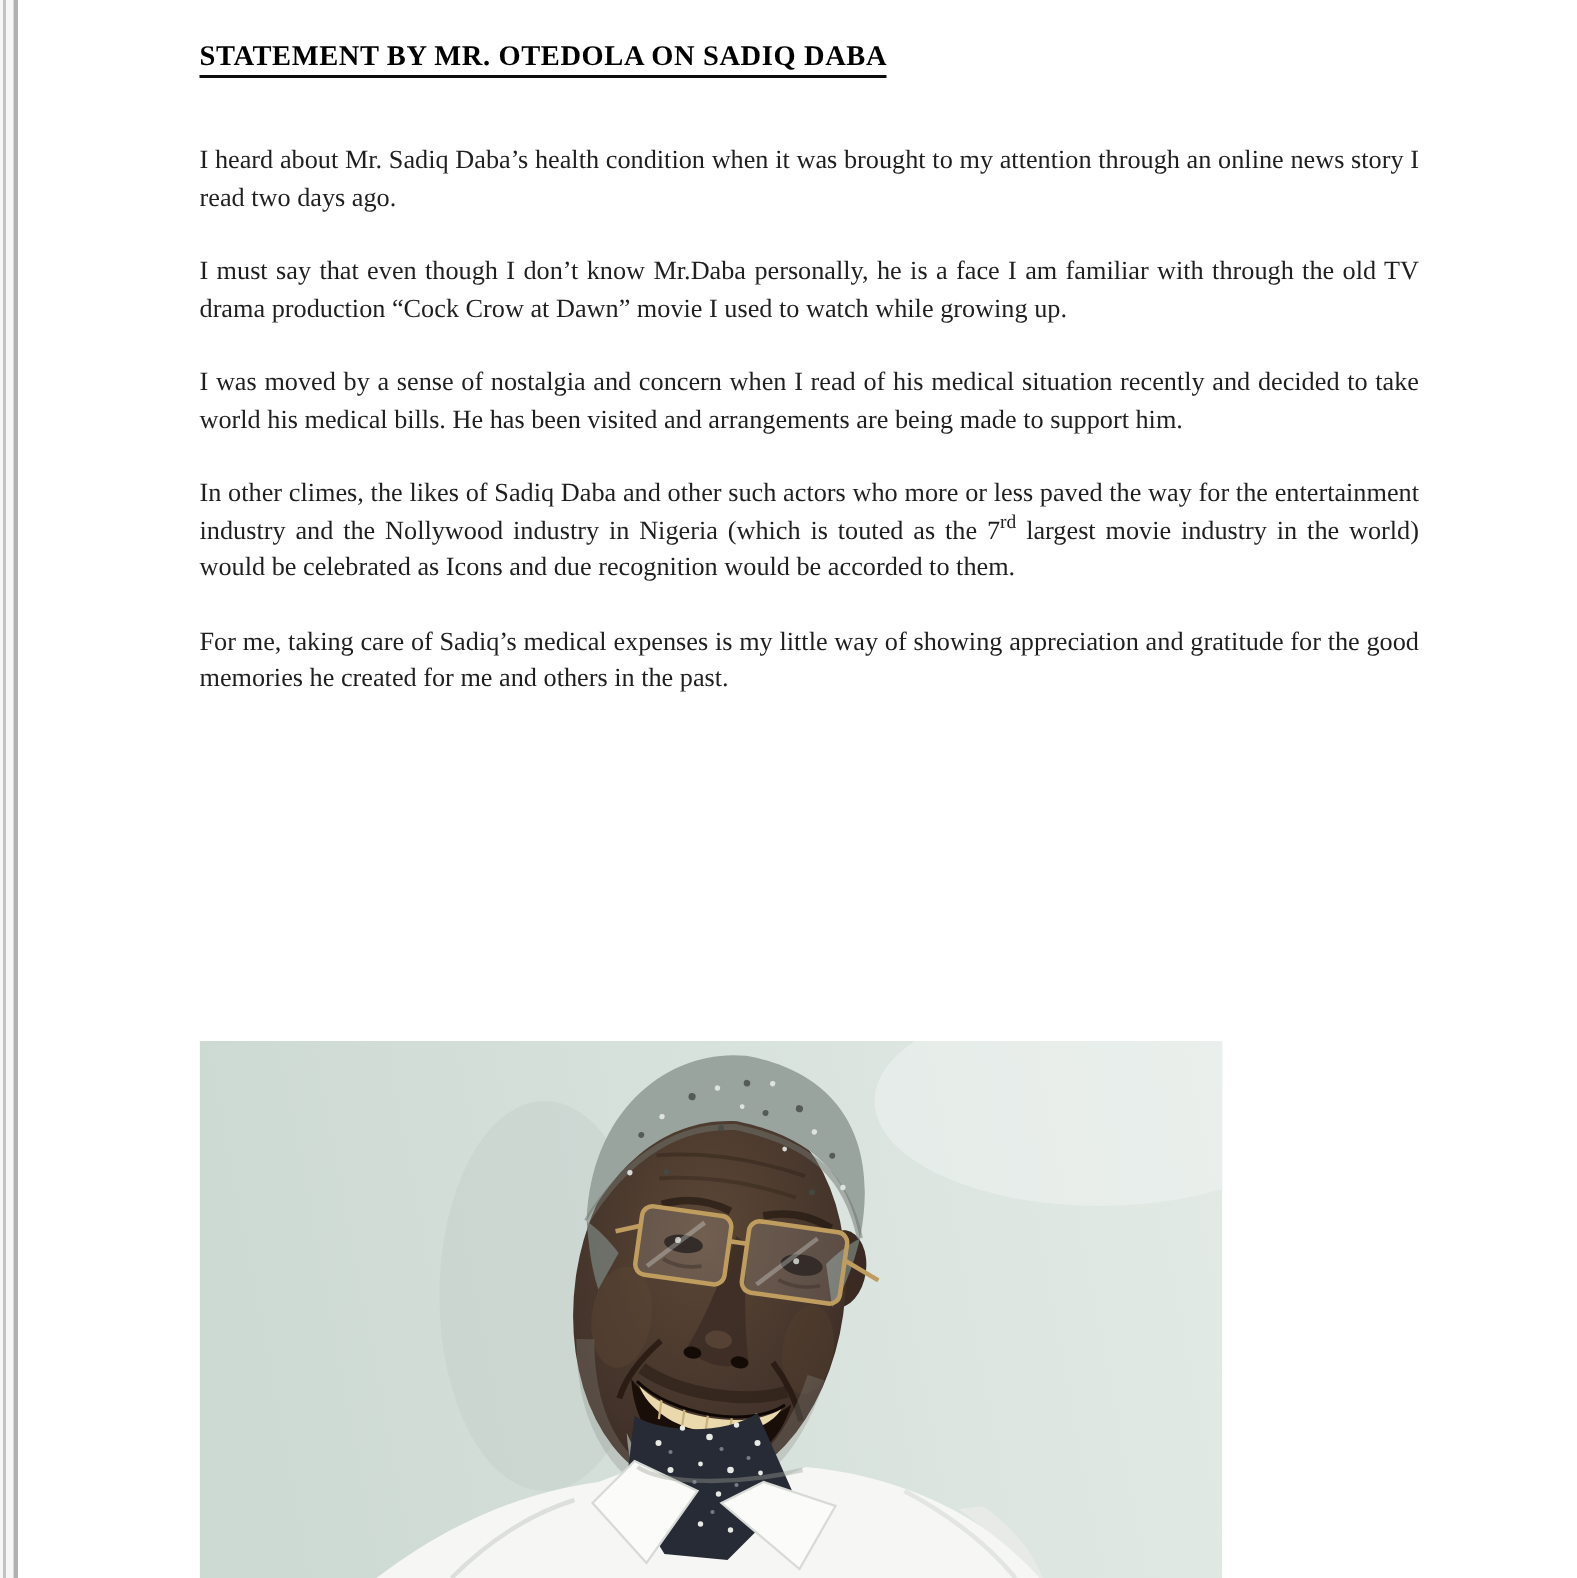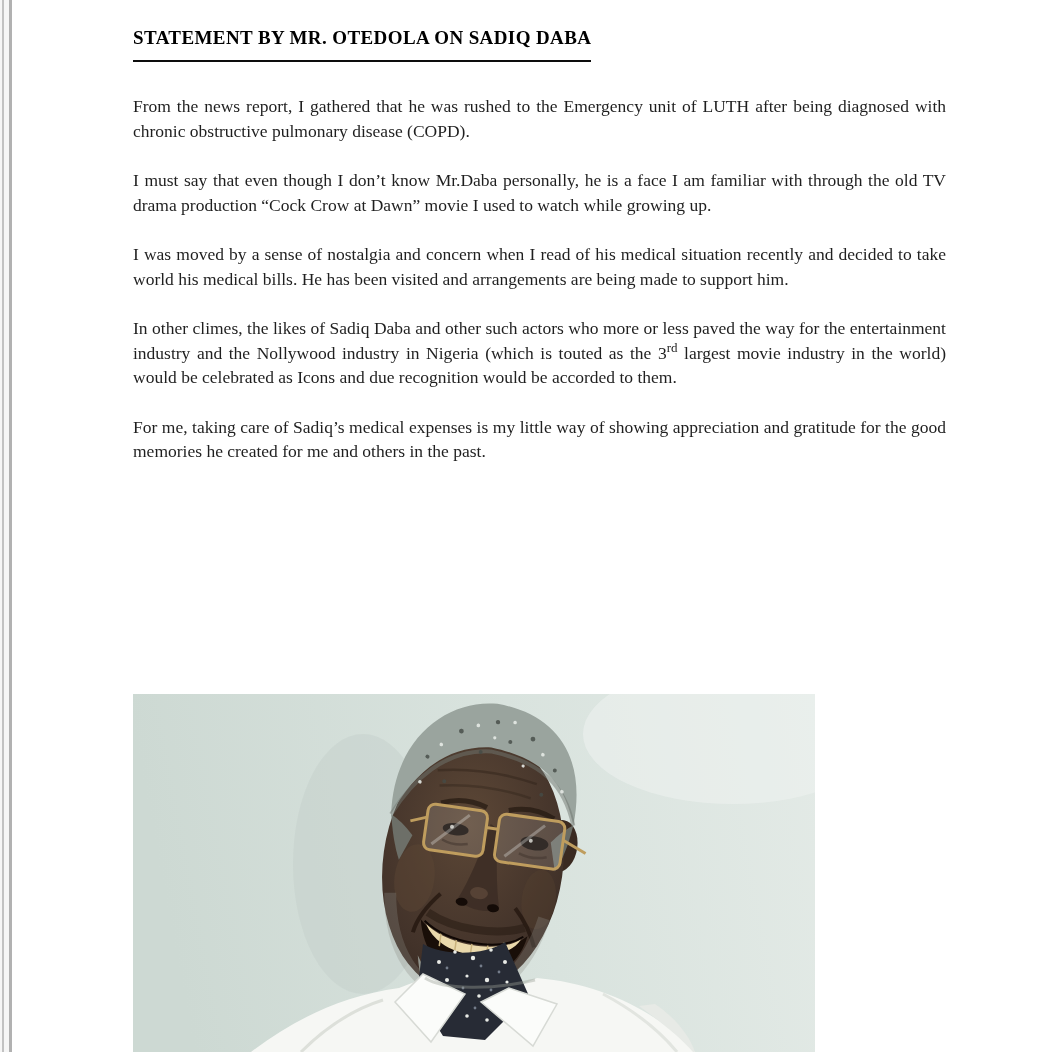--- a/index.html
+++ b/index.html
@@ -45,21 +45,21 @@
   }
   h1.title {
     margin: 0 0 45px 0;
     font-size: 19px;
     font-weight: bold;
     letter-spacing: 0.4px;
     color: #000000;
   }
   .title-text {
     border-bottom: 2px solid #0d0d0d;
-    padding-bottom: 12px;
+    padding-bottom: 2px;
   }
   p.para {
     margin: 0 0 25px 0;
     font-size: 17.5px;
     line-height: 24.5px;
     text-align: justify;
     color: #1f1f1f;
   }
   p.para sup {
     font-size: 13px;
@@ -81,24 +81,24 @@
 <body>
 
 <div class="page">
   <div class="page-gutter"></div>
   <div class="page-gutter-line"></div>
   <div class="page-edge-line"></div>
 
   <div class="content">
     <h1 class="title"><span class="title-text">STATEMENT BY MR. OTEDOLA ON SADIQ DABA</span></h1>
 
-    <p class="para">From the news report, I gathered that he was rushed to the Emergency unit of LUTH after being diagnosed with chronic obstructive pulmonary disease (COPD).</p>
+    <p class="para">I heard about Mr. Sadiq Daba’s health condition when it was brought to my attention through an online news story I read two days ago.</p>
     <p class="para">I must say that even though I don’t know Mr.Daba personally, he is a face I am familiar with through the old TV drama production “Cock Crow at Dawn” movie I used to watch while growing up.</p>
     <p class="para">I was moved by a sense of nostalgia and concern when I read of his medical situation recently and decided to take world his medical bills. He has been visited and arrangements are being made to support him.</p>
-    <p class="para"><span>In other climes, the likes of Sadiq Daba and other such actors who more or less paved the way for the entertainment industry and the Nollywood industry in Nigeria (which is touted as the 3</span><sup>rd</sup><span> largest movie industry in the world) would be celebrated as Icons and due recognition would be accorded to them.</span></p>
+    <p class="para"><span>In other climes, the likes of Sadiq Daba and other such actors who more or less paved the way for the entertainment industry and the Nollywood industry in Nigeria (which is touted as the 7</span><sup>rd</sup><span> largest movie industry in the world) would be celebrated as Icons and due recognition would be accorded to them.</span></p>
     <p class="para">For me, taking care of Sadiq’s medical expenses is my little way of showing appreciation and gratitude for the good memories he created for me and others in the past.</p>
 
     <figure class="photo">
       <svg width="682" height="358" viewBox="0 0 682 358" xmlns="http://www.w3.org/2000/svg">
         <defs>
           <linearGradient id="bg" x1="0" y1="0.1" x2="1" y2="0">
             <stop offset="0" stop-color="#cdd9d3"></stop>
             <stop offset="0.55" stop-color="#d9e3de"></stop>
             <stop offset="1" stop-color="#e3eae6"></stop>
           </linearGradient>

